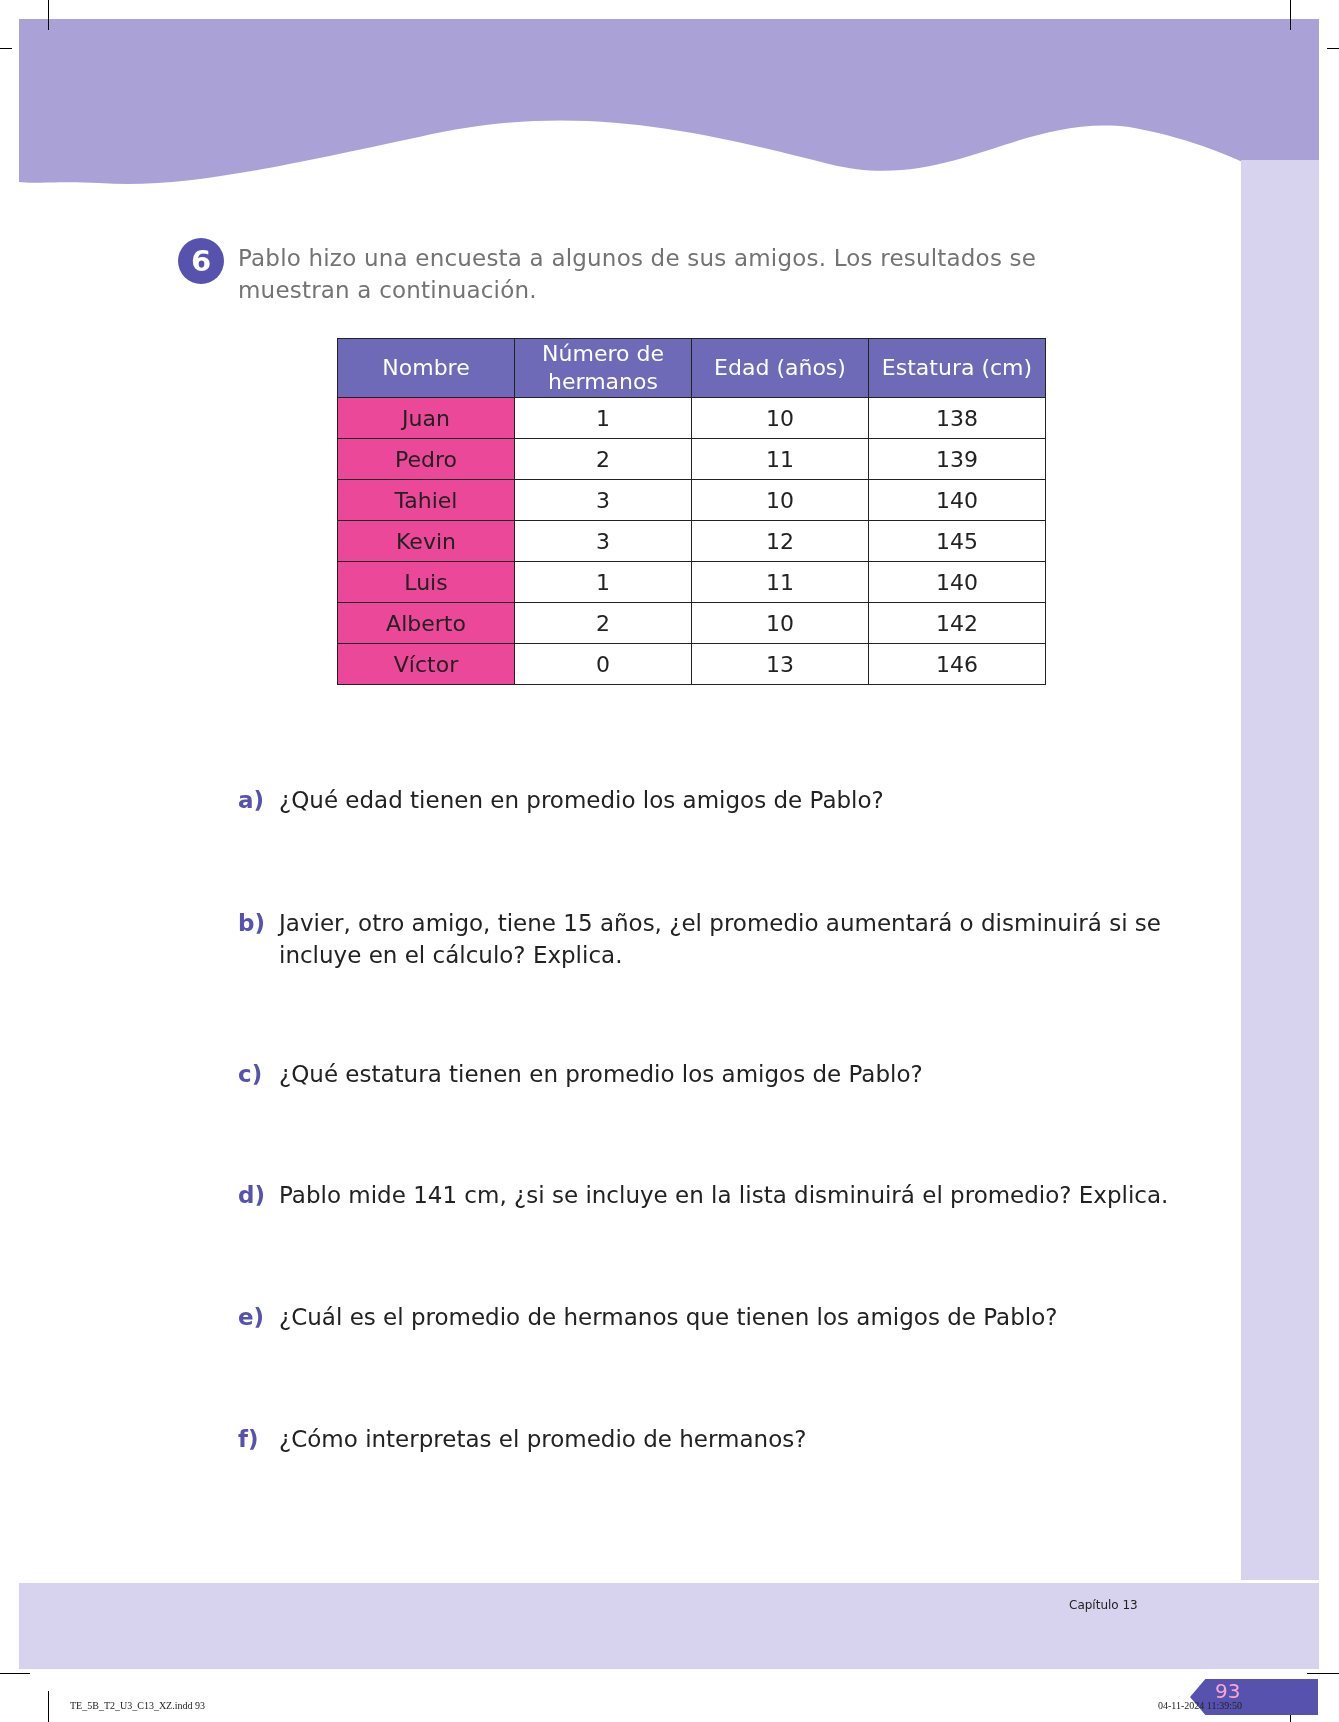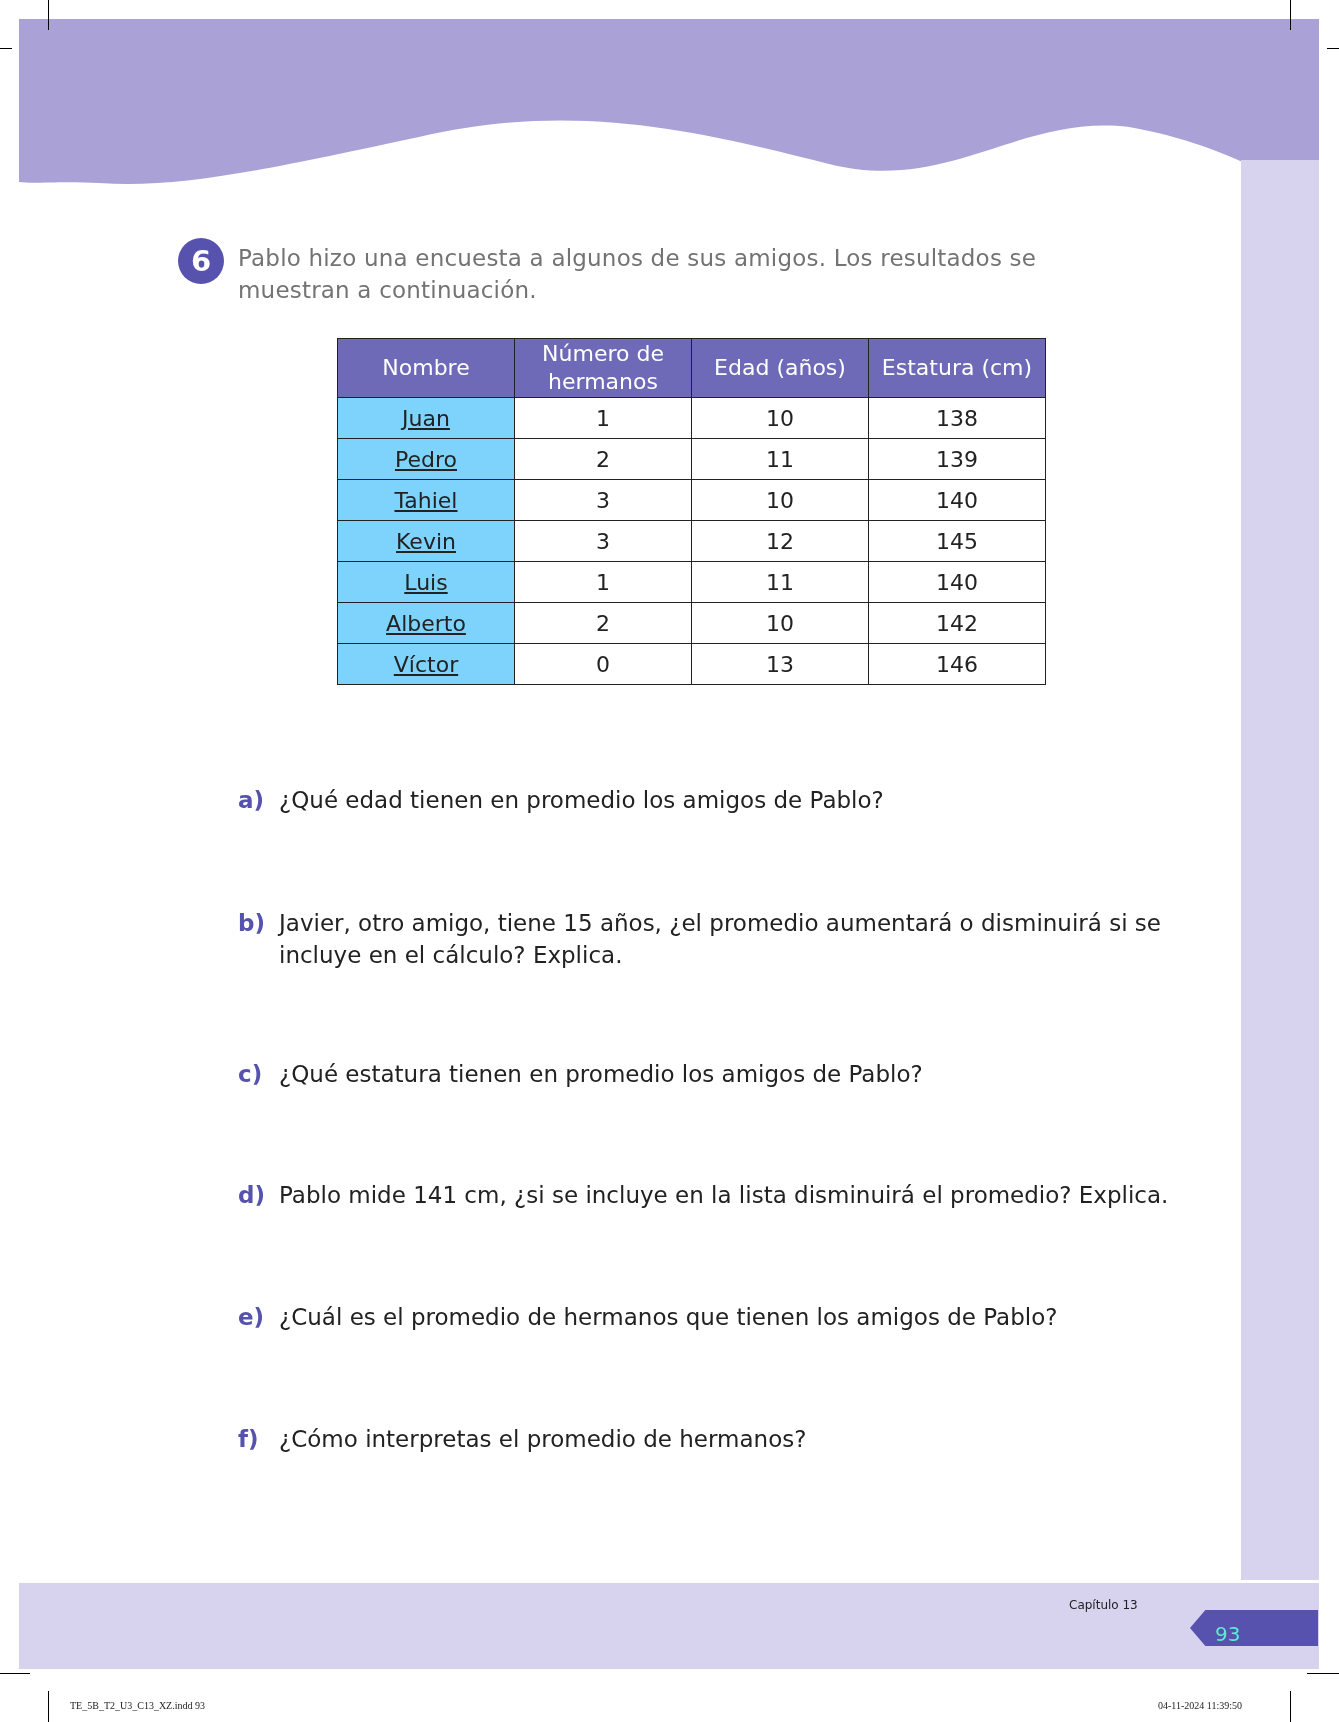--- a/index.html
+++ b/index.html
@@ -9,26 +9,26 @@
   .side-strip { position: absolute; left: 1241px; top: 160px; width: 78px; height: 1420px; background: #d7d3ef; }
   .footer-band { position: absolute; left: 19px; top: 1583px; width: 1300px; height: 86px; background: #d7d3ef; }
   .content-corner { position: absolute; left: 1201px; top: 1540px; width: 40px; height: 43px; background: #fff; border-bottom-right-radius: 30px; }
   .crop { position: absolute; background: #000; }
   .q-head { position: absolute; left: 178px; top: 242px; display: flex; align-items: flex-start; }
   .num-badge { width: 46px; height: 46px; border-radius: 50%; background: #5652ad; color: #fff; font-weight: bold; font-size: 29px; display: flex; align-items: center; justify-content: center; margin-top: -4px; }
   .q-text { margin-left: 14px; font-size: 23px; line-height: 32px; width: 880px; color: #737373; letter-spacing: 0.2px; }
   table.survey { position: absolute; left: 337px; top: 338px; border-collapse: collapse; font-size: 22px; }
   table.survey th { background: #6e6ab7; color: #fff; font-weight: normal; width: 176px; height: 58px; border: 1.5px solid #222; line-height: 28px; padding: 0; }
   table.survey td { width: 176px; height: 40px; border: 1.5px solid #222; text-align: center; padding: 0; color: #222; }
-  table.survey td.name { background: #7dd3fc; text-decoration: underline; }
+  table.survey td.name { background: #ec4899; }
   .question { position: absolute; left: 238px; display: flex; font-size: 23px; line-height: 32px; width: 970px; }
   .q-letter { color: #5652ad; font-weight: bold; width: 41px; flex-shrink: 0; }
   .q-body { color: #222; }
   .chapter { position: absolute; left: 1069px; top: 1598px; font-size: 12px; color: #222; }
-  .page-tab { position: absolute; left: 1190px; top: 1610px; width: 128px; height: 36px; background: #5652ad; color: #5eead4; font-size: 20px; clip-path: polygon(12% 0, 100% 0, 100% 100%, 12% 100%, 0 50%); display: flex; align-items: flex-end; padding-left: 25px; box-sizing: border-box; }
+  .page-tab { position: absolute; left: 1190px; top: 1679px; width: 128px; height: 36px; background: #5652ad; color: #f9a8d4; font-size: 20px; clip-path: polygon(12% 0, 100% 0, 100% 100%, 12% 100%, 0 50%); display: flex; align-items: flex-start; padding-left: 25px; box-sizing: border-box; }
   .slug { position: absolute; top: 1700px; font-family: "Liberation Serif", serif; font-size: 10px; color: #222; }
 </style>
 </head>
 <body>
 
 <div class="page"></div>
 
 <svg class="header-wave" viewBox="0 0 1300 200" preserveAspectRatio="none">
   <path d="M0,0 L1300,0 L1300,188 C1250,150 1180,120 1110,108 C1000,95 930,175 810,145 C690,115 560,80 400,118 C250,150 160,170 80,164 C40,162 15,165 0,163 Z" fill="#aaa2d7"></path>
 </svg>

